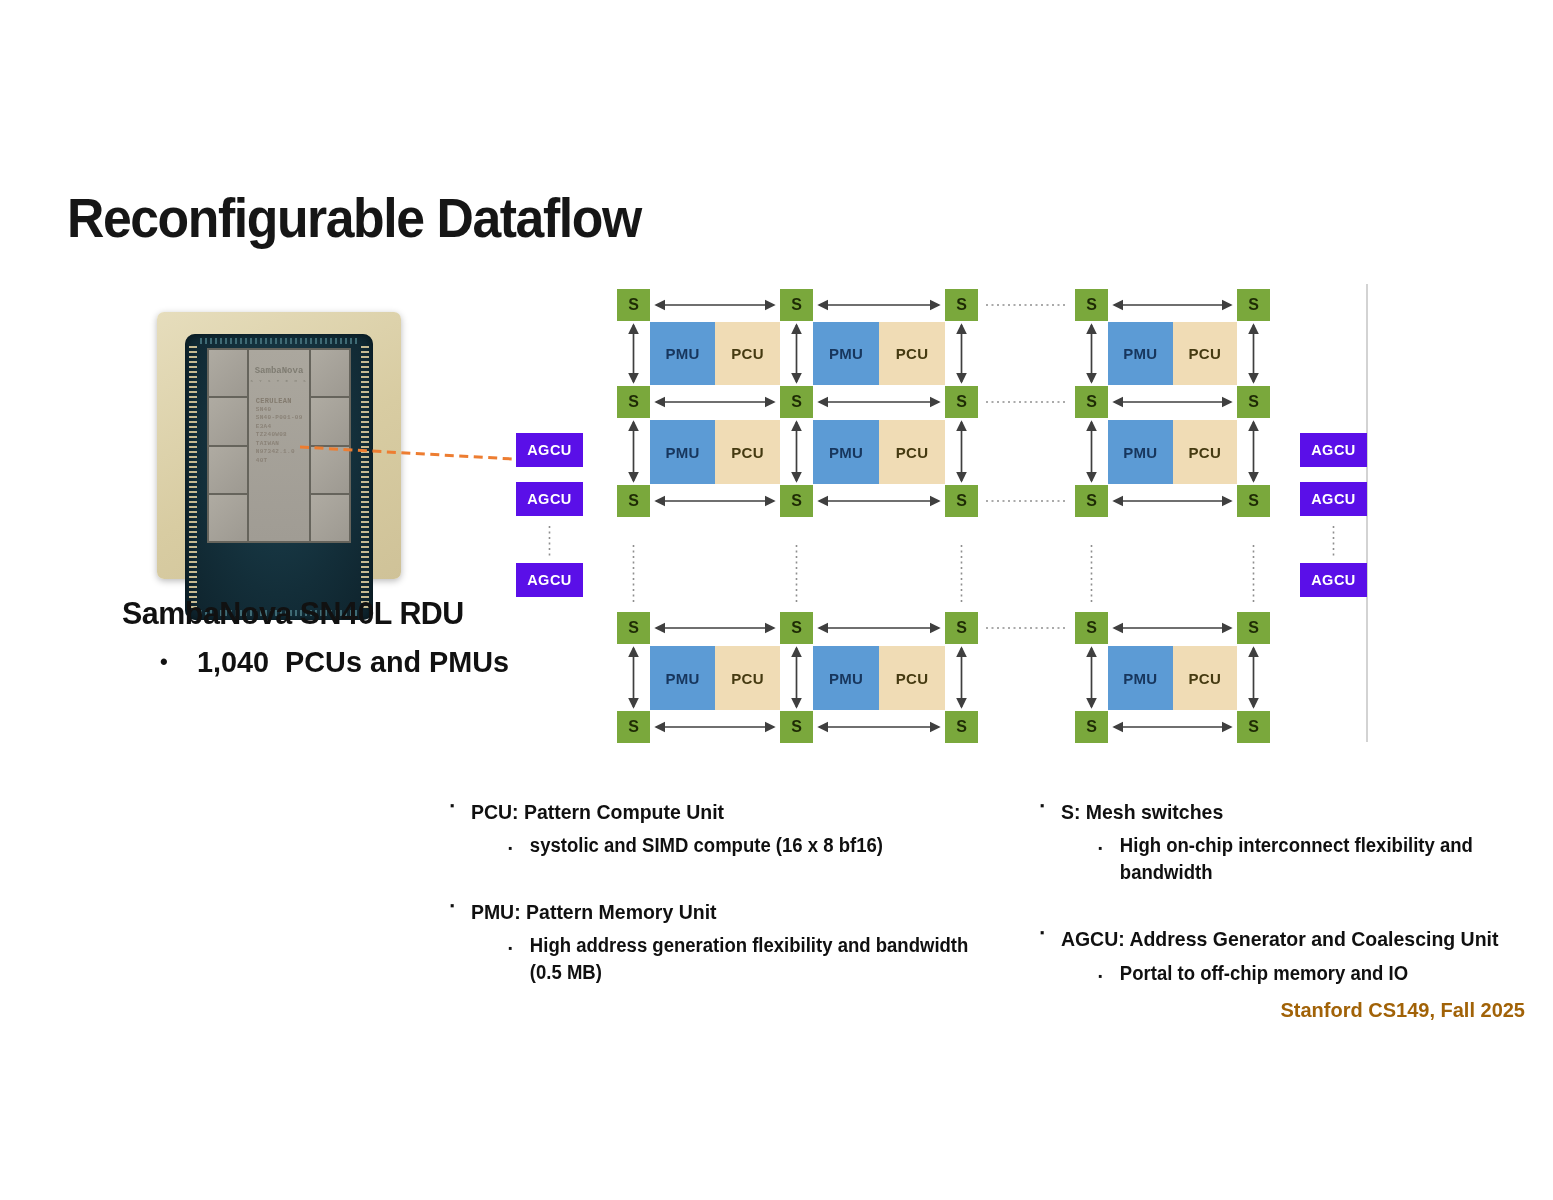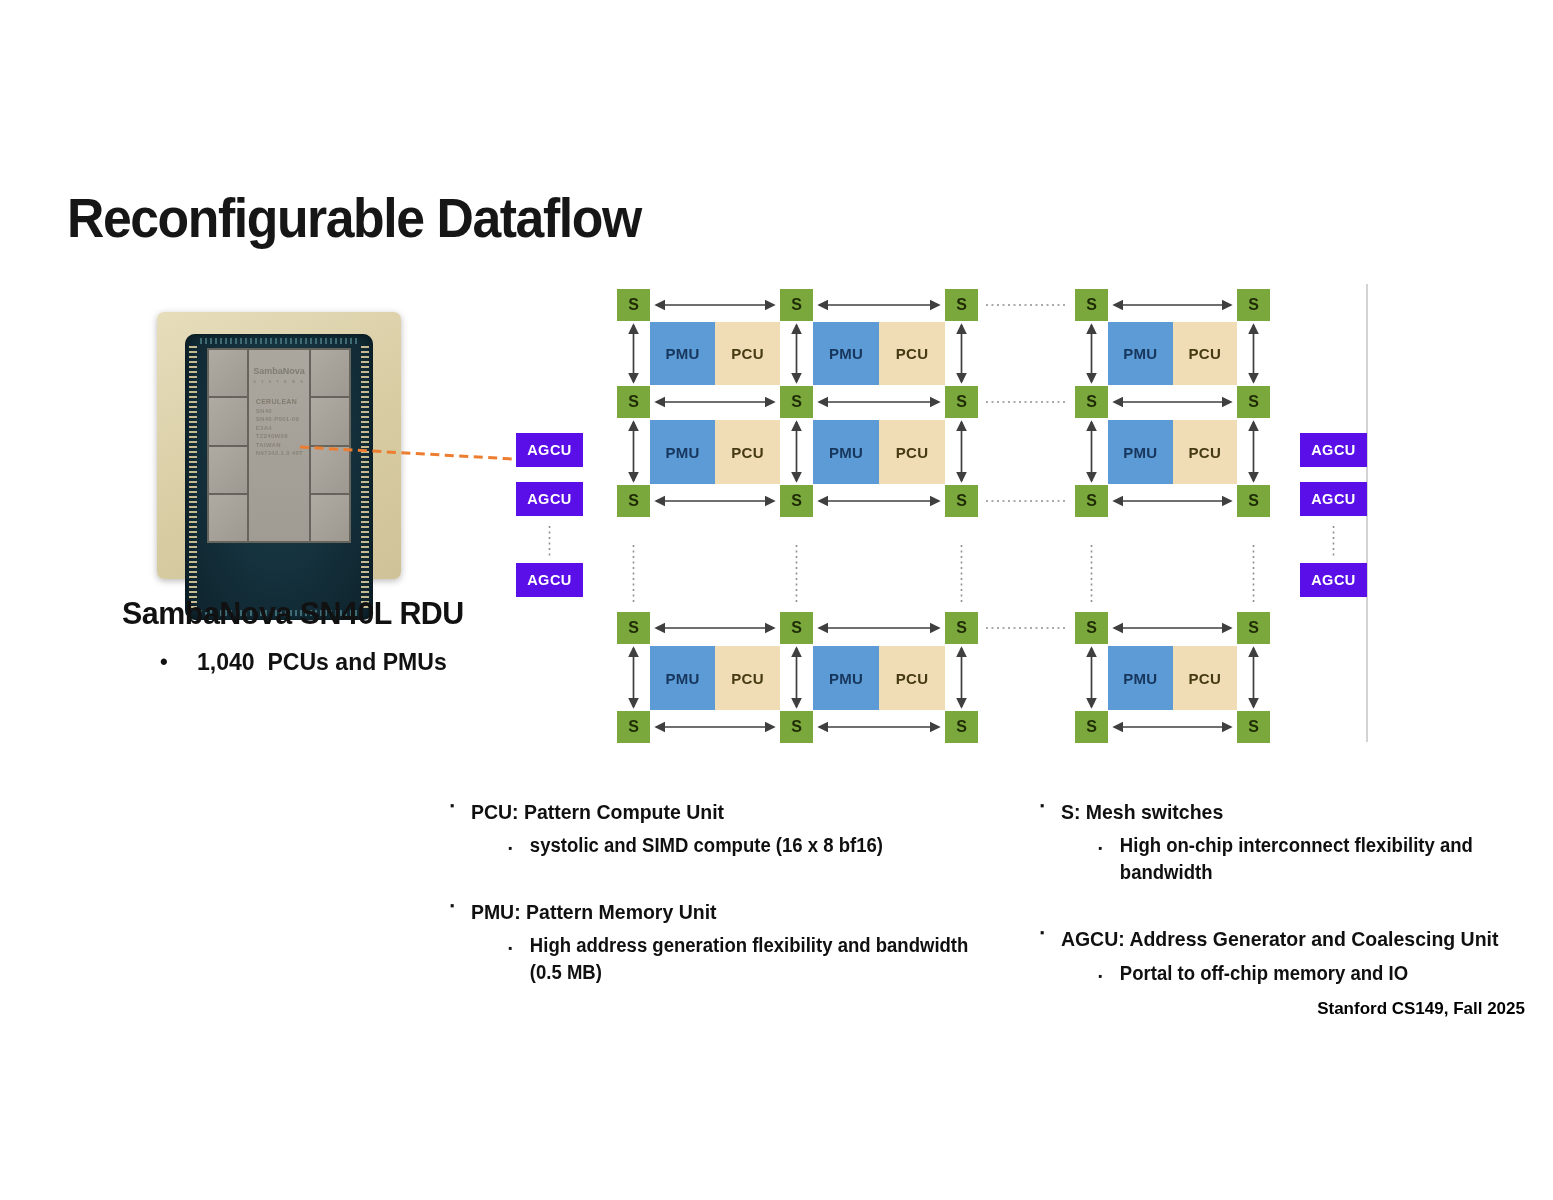--- a/index.html
+++ b/index.html
@@ -13,21 +13,21 @@
     font-size:55px;font-weight:800;letter-spacing:-1.5px;color:#161616;
     transform:scaleX(0.94);transform-origin:left top;white-space:nowrap;
   }
   
   .chip{position:absolute;left:157px;top:312px;width:244px;height:267px;}
   .substrate{position:absolute;inset:0;border-radius:7px;
     background:linear-gradient(150deg,#E6DDBC 0%,#D8CCA2 55%,#CFC298 100%);
     box-shadow:0 2px 7px rgba(0,0,0,0.28);}
   .cavity{position:absolute;left:28px;top:22px;width:188px;height:286px;border-radius:10px;
     background:radial-gradient(ellipse at 50% 40%,#1C4250 0%,#132E39 60%,#0E222B 100%);
-    box-shadow:inset 0 0 8px #06141a;}
+    box-shadow:inset 0 0 8px #06141a;font-family:Liberation Mono, monospace;}
   .pins-v{position:absolute;top:12px;bottom:12px;width:8px;
     background:repeating-linear-gradient(180deg,#C6BA92 0 2px,rgba(0,0,0,0) 2px 5px);}
   .pins-left{left:4px;} .pins-right{right:4px;}
   .pins-h{position:absolute;left:15px;right:15px;height:6px;
     background:repeating-linear-gradient(90deg,#3F6B75 0 2px,rgba(0,0,0,0) 2px 5px);}
   .pins-top{top:4px;} .pins-bottom{bottom:4px;}
   .die{position:absolute;left:22px;top:14px;width:144px;height:195px;
     background:#66645C;display:flex;gap:2px;padding:2px;box-sizing:border-box;}
   .die-col{display:flex;flex-direction:column;gap:2px;flex:1;}
   .die-tile{flex:1;background:linear-gradient(135deg,#AFABA2 0%,#9D9991 100%);}
@@ -35,40 +35,40 @@
     display:flex;flex-direction:column;align-items:stretch;padding-top:16px;box-sizing:border-box;}
   .die-logo{font-size:9px;font-weight:700;color:#7F7C72;text-align:center;letter-spacing:0;}
   .die-logo-sub{font-size:4px;font-weight:700;color:#8B887E;text-align:center;letter-spacing:2px;margin-top:1px;}
   .die-lines{margin-top:12px;padding-left:7px;text-align:left;}
   .die-line{font-size:6px;line-height:8.5px;font-weight:700;color:#8A8277;letter-spacing:0.3px;}
   .die-line.first{font-size:7px;color:#837B6F;}
   
   .chip-caption{position:absolute;left:122px;top:595px;font-size:32px;font-weight:800;
     letter-spacing:-0.5px;color:#111;transform:scaleX(0.95);transform-origin:left top;white-space:nowrap;}
   .specs{position:absolute;left:160px;top:645px;margin:0;padding:0;list-style:none;}
-  .specs li{position:relative;padding-left:37px;font-size:24px;font-weight:700;line-height:33.5px;color:#111;}
+  .specs li{position:relative;padding-left:37px;font-size:30px;font-weight:700;line-height:33.5px;color:#111;}
   .specs li::before{content:"\2022";position:absolute;left:0;top:0;font-size:22px;}
   .specs li span{white-space:pre-wrap;display:inline-block;transform:scaleX(0.96);transform-origin:left top;}
   
   #diagram{position:absolute;inset:0;}
   #overlay{position:absolute;left:0;top:0;pointer-events:none;}
   .blk{position:absolute;display:flex;align-items:center;justify-content:center;
     font-weight:700;box-sizing:border-box;}
   .blk-sw{font-size:16px;}
   .blk-pmu,.blk-pcu{font-size:15px;letter-spacing:0.3px;}
   .blk-agcu{font-size:14.5px;letter-spacing:0.5px;}
   
   .lg-term{position:absolute;font-size:20.5px;font-weight:700;color:#101010;padding-left:22px;white-space:nowrap;
     transform:scaleX(0.95);transform-origin:left top;}
   .lg-term::before{content:"\25AA";position:absolute;left:0;top:-2px;font-size:13px;}
   .lg-sub{position:absolute;font-size:19.5px;font-weight:700;color:#101010;line-height:27px;padding-left:23px;
     transform:scaleX(0.95);transform-origin:left top;}
   .lg-sub::before{content:"\25AA";position:absolute;left:0;top:3px;font-size:12px;}
   
-  .footer{position:absolute;top:999px;right:28px;font-size:17px;font-weight:700;color:#000000;}
+  .footer{position:absolute;top:999px;right:28px;font-size:20px;font-weight:700;color:#a16207;}
 </style>
 </head>
 <body>
 
 <div class="slide">
 
   <h1 class="title">Reconfigurable Dataflow</h1>
 
   <div class="chip">
     <div class="substrate"></div>

